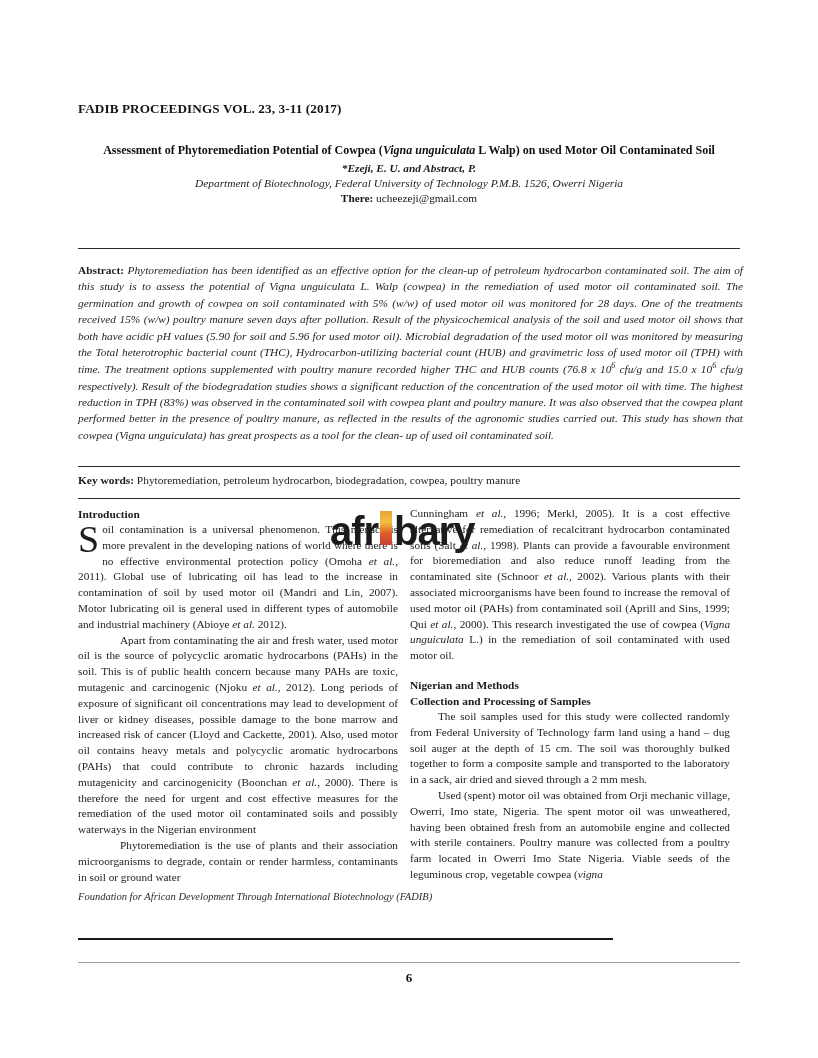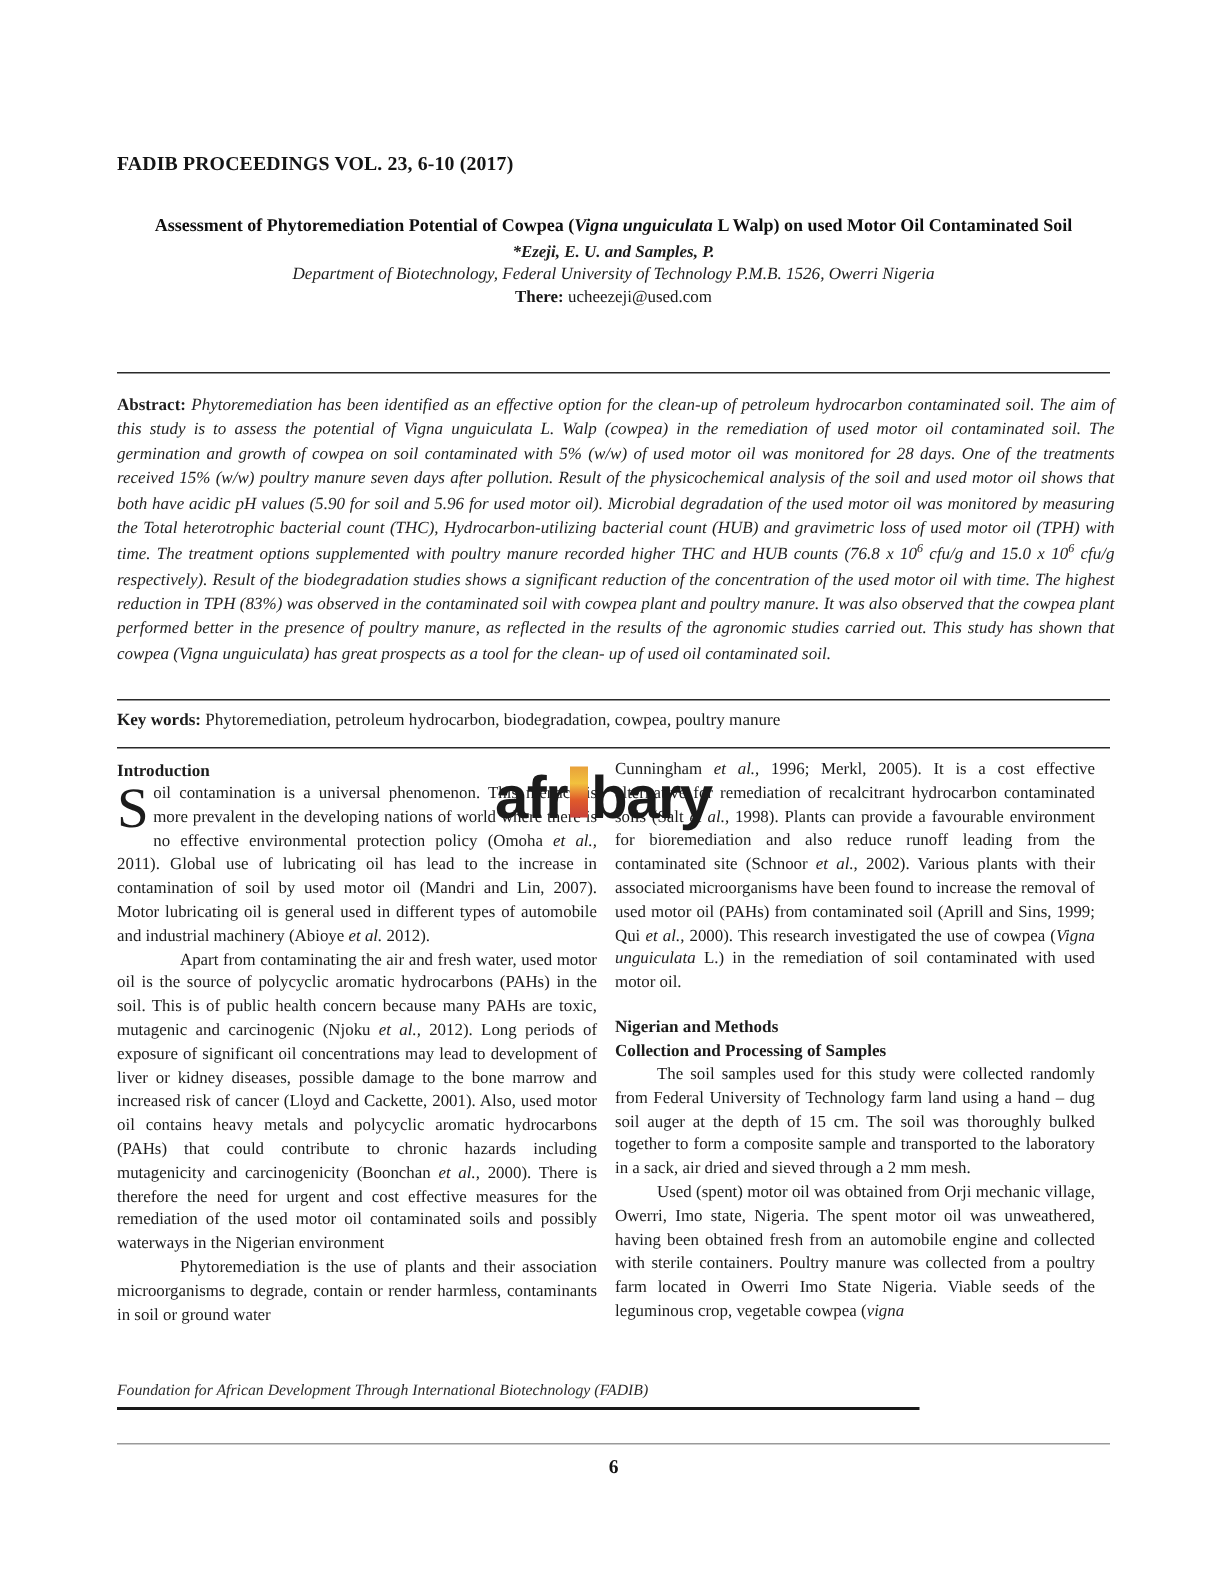--- a/index.html
+++ b/index.html
@@ -181,48 +181,48 @@
     position: absolute;
     left: 78px;
     top: 962px;
     width: 662px;
     height: 0;
     border-top: 1px solid #9a9a9a;
   }
   .footer-text {
     position: absolute;
     left: 78px;
-    top: 922px;
+    top: 891px;
     font-size: 10.5px;
     font-style: italic;
     color: #2a2a2a;
   }
   .page-number {
     position: absolute;
     left: 78px;
     top: 970px;
     width: 662px;
     text-align: center;
     font-size: 13px;
     font-weight: bold;
     color: #141414;
   }
 </style>
 </head>
 <body>
 
 <div class="page">
 
-  <div class="running-head">FADIB PROCEEDINGS VOL. 23, 6-10 (2017)</div>
+  <div class="running-head">FADIB PROCEEDINGS VOL. 23, 3-11 (2017)</div>
 
   <div class="title-block">
     <h1 class="paper-title"><span>Assessment of Phytoremediation Potential of Cowpea (</span><span class="sp-italic">Vigna unguiculata</span><span> L Walp) on used Motor Oil Contaminated Soil</span></h1>
-    <div class="authors">*Ezeji, E. U. and Samples, P.</div>
+    <div class="authors">*Ezeji, E. U. and Abstract, P.</div>
     <div class="affiliation">Department of Biotechnology, Federal University of Technology P.M.B. 1526, Owerri Nigeria</div>
-    <div class="email-line"><span class="email-label">There:</span> <span class="email-value">ucheezeji@used.com</span></div>
+    <div class="email-line"><span class="email-label">There:</span> <span class="email-value">ucheezeji@gmail.com</span></div>
   </div>
 
   <div class="rule rule-abstract-top"></div>
 
   <div class="abstract"><span class="abstract-label">Abstract:</span> <span>Phytoremediation has been identified as an effective option for the clean-up of petroleum hydrocarbon contaminated soil. The aim of this study is to assess the potential of Vigna unguiculata L. Walp (cowpea) in the remediation of used motor oil contaminated soil.  The germination and growth of cowpea on soil contaminated with 5% (w/w) of used motor oil was monitored for 28 days. One of the treatments received 15% (w/w) poultry manure seven days after pollution. Result of the physicochemical analysis of the soil and used motor oil shows that both have acidic pH values (5.90 for soil and 5.96 for used motor oil). Microbial degradation of the used motor oil was monitored by measuring the Total heterotrophic bacterial count (THC), Hydrocarbon-utilizing bacterial count (HUB) and gravimetric loss of used motor oil (TPH) with time. The treatment options supplemented with poultry manure recorded higher THC and HUB counts (76.8 x 10</span><sup>6</sup><span> cfu/g and 15.0 x 10</span><sup>6</sup><span> cfu/g respectively). Result of the biodegradation studies shows a significant reduction of the concentration of the used motor oil with time. The highest reduction in TPH (83%) was observed in the contaminated soil with cowpea plant and poultry manure. It was also observed that the cowpea plant performed better in the presence of poultry manure, as reflected in the results of the agronomic studies carried out. This study has shown that cowpea (Vigna unguiculata) has great prospects as a tool for the clean- up of used oil contaminated soil.</span></div>
 
   <div class="rule rule-keywords-top"></div>
 
   <div class="keywords"><span class="kw-label">Key words:</span><span> Phytoremediation, petroleum hydrocarbon, biodegradation, cowpea, poultry manure</span></div>
 

